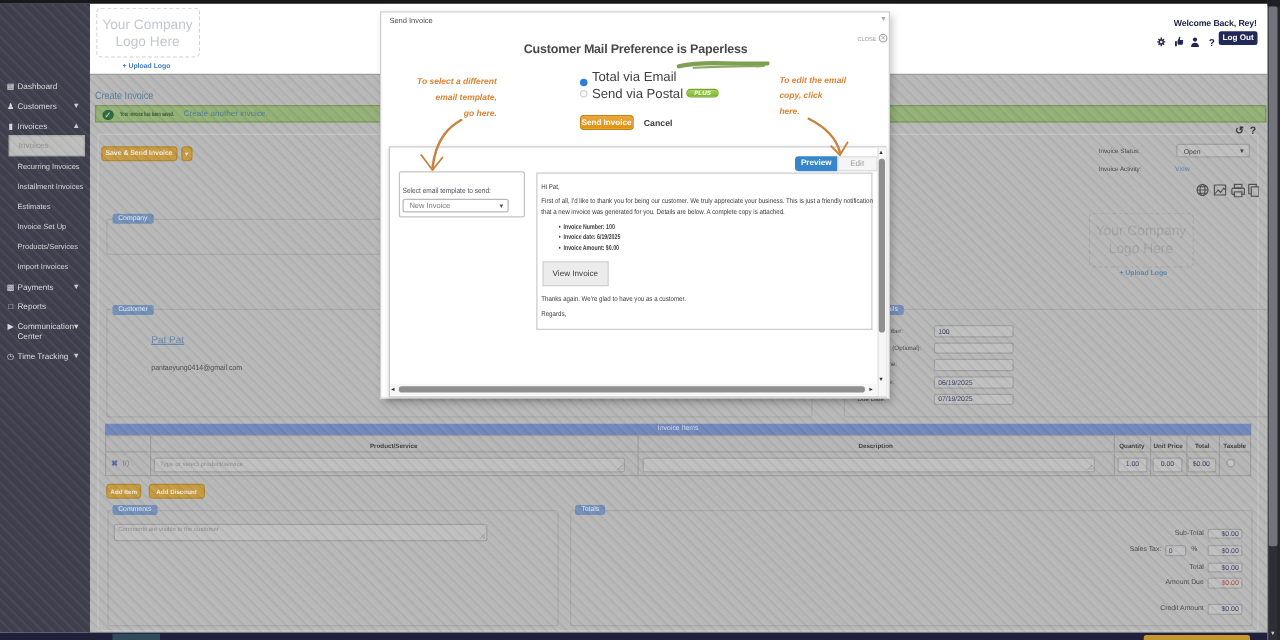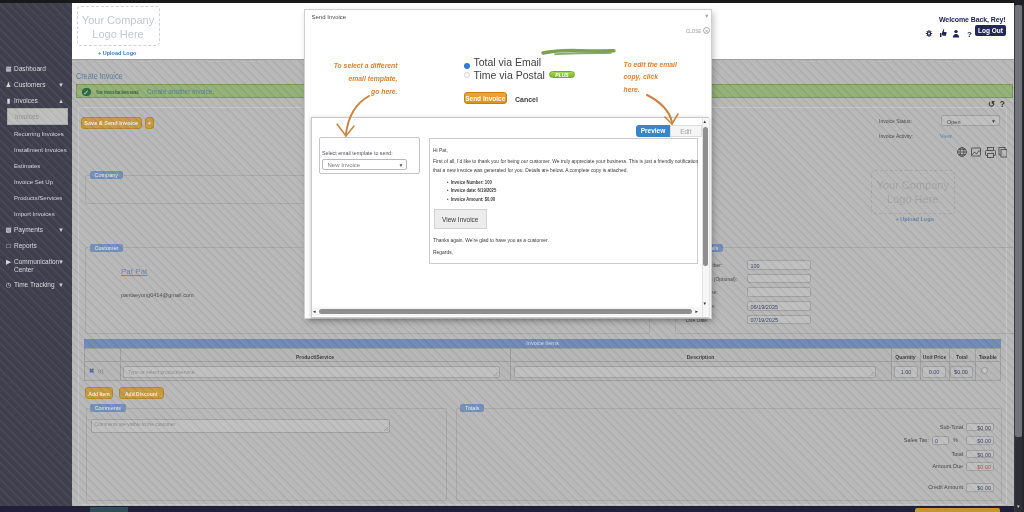--- a/index.html
+++ b/index.html
@@ -223,29 +223,30 @@
     <div class="lbl" style="left:791px; top:424px; width:100px; text-align:right;">Credit Amount</div>
     <div class="dimin" style="left:894px; top:423px; width:28px; height:8.5px; text-align:right; font-size:5.5px; line-height:8px; color:#40446a;"><span style="padding-right:2px;">$0.00</span></div>
   </div>
   <div class="abs" id="mainstripes"></div>
 
   <div class="abs" id="modal">
     <div class="abs" style="left:6.5px; top:3.5px; color:#4a4a4a; font-size:6px;">Send Invoice</div>
     <div class="abs" style="left:399px; top:2.5px; color:#a9a9a9; font-size:5.5px;">▼</div>
     <div class="abs" style="left:381px; top:19px; color:#9a9a9a; font-size:4.5px;">CLOSE</div>
     <div class="abs" style="left:398px; top:17px; width:7px; height:7px; border:1px solid #a8a8a8; border-radius:50%; color:#9a9a9a; font-size:5px; line-height:6px; text-align:center;">✕</div>
+    <div class="abs" style="left:0; top:23.6px; width:407px; text-align:center; color:#48484a; font-size:10px; font-weight:bold; letter-spacing:-0.15px;">Customer Mail Preference is Paperless</div>
     <svg class="abs" style="left:236px; top:37px;" width="75" height="10" viewBox="0 0 75 10">
       <path d="M2,6 Q16,3 38,3.6 Q58,4.2 73,3.8" stroke="#7da053" stroke-width="3.4" fill="none" stroke-linecap="round"></path>
       <path d="M14,7.2 Q40,5.8 64,6 L70,5.8" stroke="#7da053" stroke-width="1.8" fill="none" stroke-linecap="round" opacity="0.9"></path>
     </svg>
 
     <div class="abs" style="left:159px; top:52.6px; width:6px; height:6px; border-radius:50%; background:#2e7cd6;"></div>
     <div class="abs" style="left:168.5px; top:45.8px; color:#3f3f3f; font-size:10.5px;">Total via Email</div>
     <div class="abs" style="left:159px; top:62.2px; width:5.5px; height:5.5px; border-radius:50%; background:#fafafa; border:1px solid #d2d2d2;"></div>
-    <div class="abs" style="left:168.5px; top:59px; color:#3f3f3f; font-size:10.5px;">Time via Postal</div>
+    <div class="abs" style="left:168.5px; top:59px; color:#3f3f3f; font-size:10.5px;">Send via Postal</div>
     <div class="abs" style="left:244.3px; top:60.8px; width:25.4px; height:7.5px; border-radius:4px; background:linear-gradient(#a9d55f,#7cb52f); border:1px solid #74a82c; color:#fff; font-size:5px; font-weight:bold; font-style:italic; text-align:center; line-height:7.5px;">PLUS</div>
 
     <div class="abs" style="left:158.5px; top:81.8px; width:43.5px; height:12px; background:linear-gradient(#efa438,#e0920f); border:1px solid #c3820e; border-radius:3px; color:#fff; font-size:6.5px; font-weight:bold; text-align:center; line-height:12px;">Send Invoice</div>
     <div class="abs" style="left:210px; top:85.8px; color:#3c3c3c; font-size:7px; font-weight:bold;">Cancel</div>
 
     <div class="abs hand" style="left:10px; top:48.5px; width:82.5px; text-align:right; line-height:13px;">To select a different<br>email template,<br>go here.</div>
     <div class="abs hand" style="left:318.5px; top:48.5px; width:90px; text-align:left; line-height:12.5px;">To edit the email<br>copy, click<br>here.</div>
     <svg class="abs" style="left:30px; top:84px; z-index:6;" width="38" height="46" viewBox="0 0 38 46">
       <path d="M34,2 C25,7 14,16 11,40" stroke="#c8833f" stroke-width="2" fill="none" stroke-linecap="round"></path>
       <path d="M2,30 L11,42" stroke="#c8833f" stroke-width="1.5" fill="none" stroke-linecap="round"></path>

